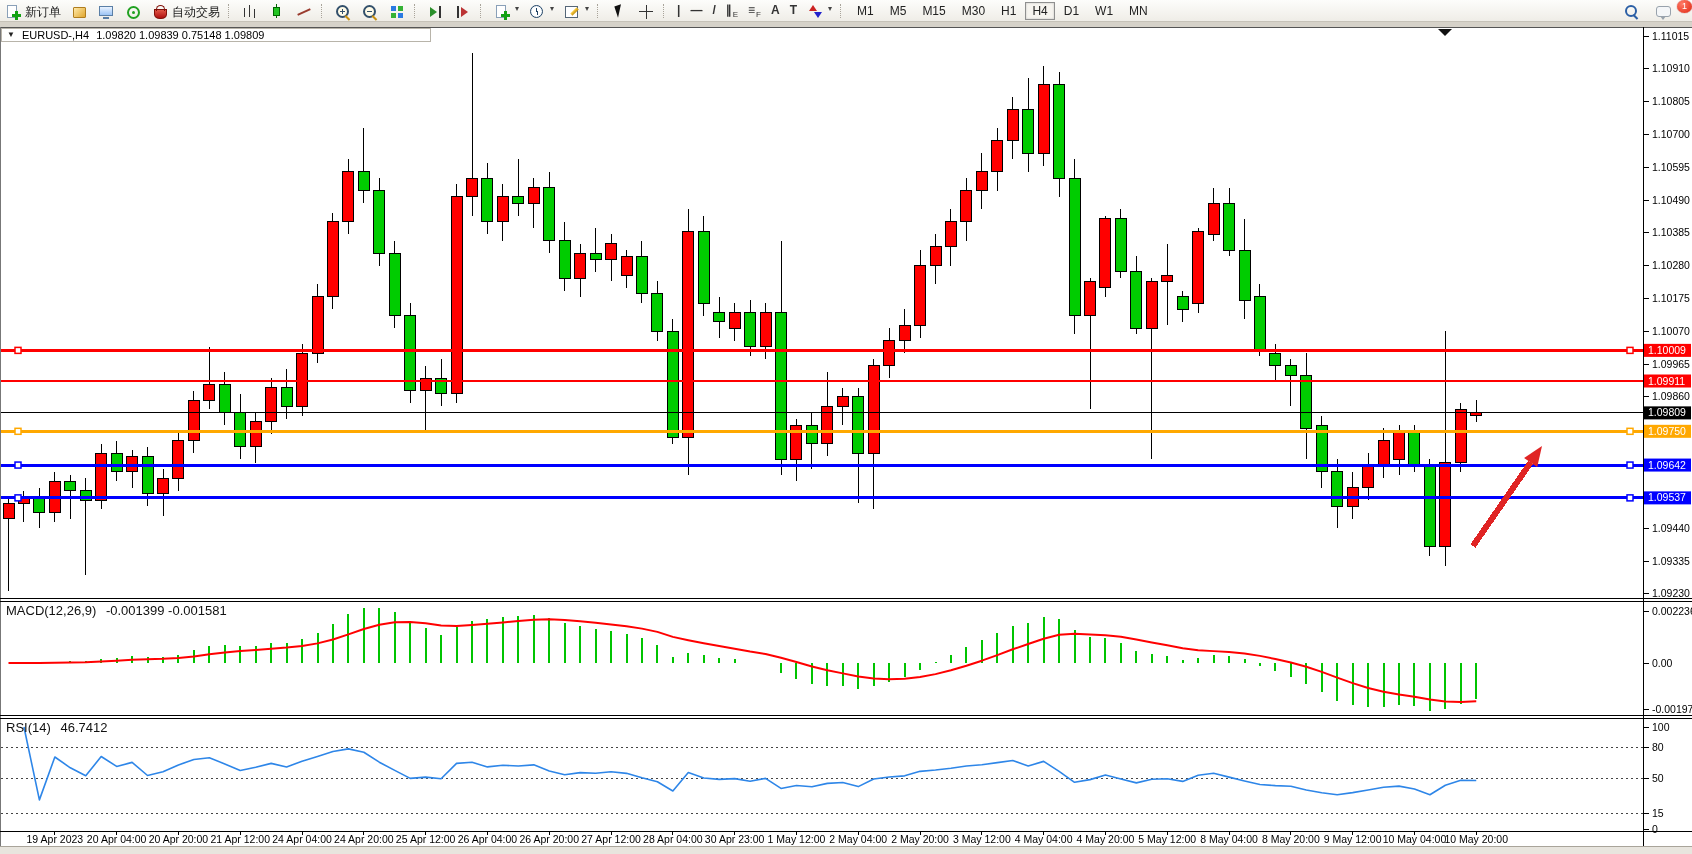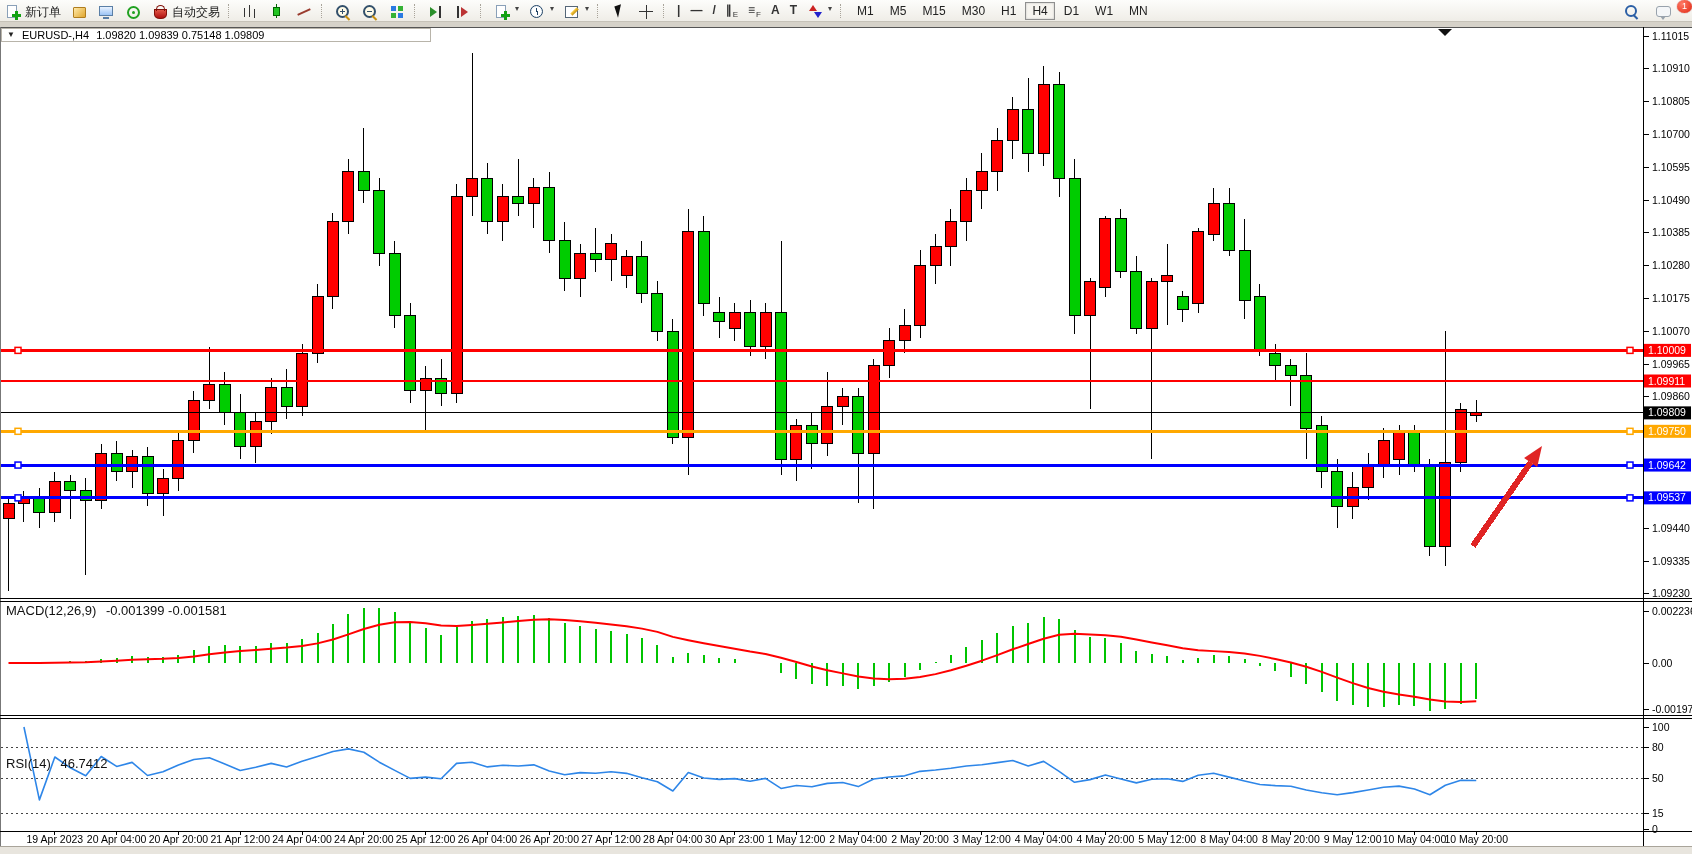--- a/index.html
+++ b/index.html
@@ -65,21 +65,21 @@
   .ic-chat::before{left:0;top:2px;width:13px;height:9px;background:#f4f6f8;border:1px solid #98a2ac;border-radius:3px}
   .ic-chat::after{left:4px;top:12px;width:0;height:0;border-left:3px solid transparent;border-right:3px solid transparent;border-top:4px solid #98a2ac}
   
   #chart-svg{position:absolute;left:0;top:0;z-index:1}
   #chart-title{position:absolute;left:1px;top:28px;width:430px;height:14px;z-index:3;background:#fff;
     border:1px solid #b8b4aa;box-sizing:border-box;font-size:11px;line-height:12px;color:#000;
     display:flex;align-items:center;gap:7px;padding-left:5px}
   #chart-title .tri{font-size:8px;color:#222}
   .pane-label{position:absolute;left:6px;z-index:3;font-size:13px;color:#111;white-space:nowrap}
   #macd-label{top:603px}
-  #rsi-label{top:756px}
+  #rsi-label{top:720px}
   .pane-label span{margin-right:6px}
 </style>
 </head>
 <body>
 
 <div id="app">
   <svg id="chart-svg" width="1692" height="854">
       <rect x="0" y="22" width="1692" height="5" fill="#d6d2c9"></rect>
       <rect x="0" y="27" width="1692" height="820" fill="#ffffff"></rect>
       <g>

